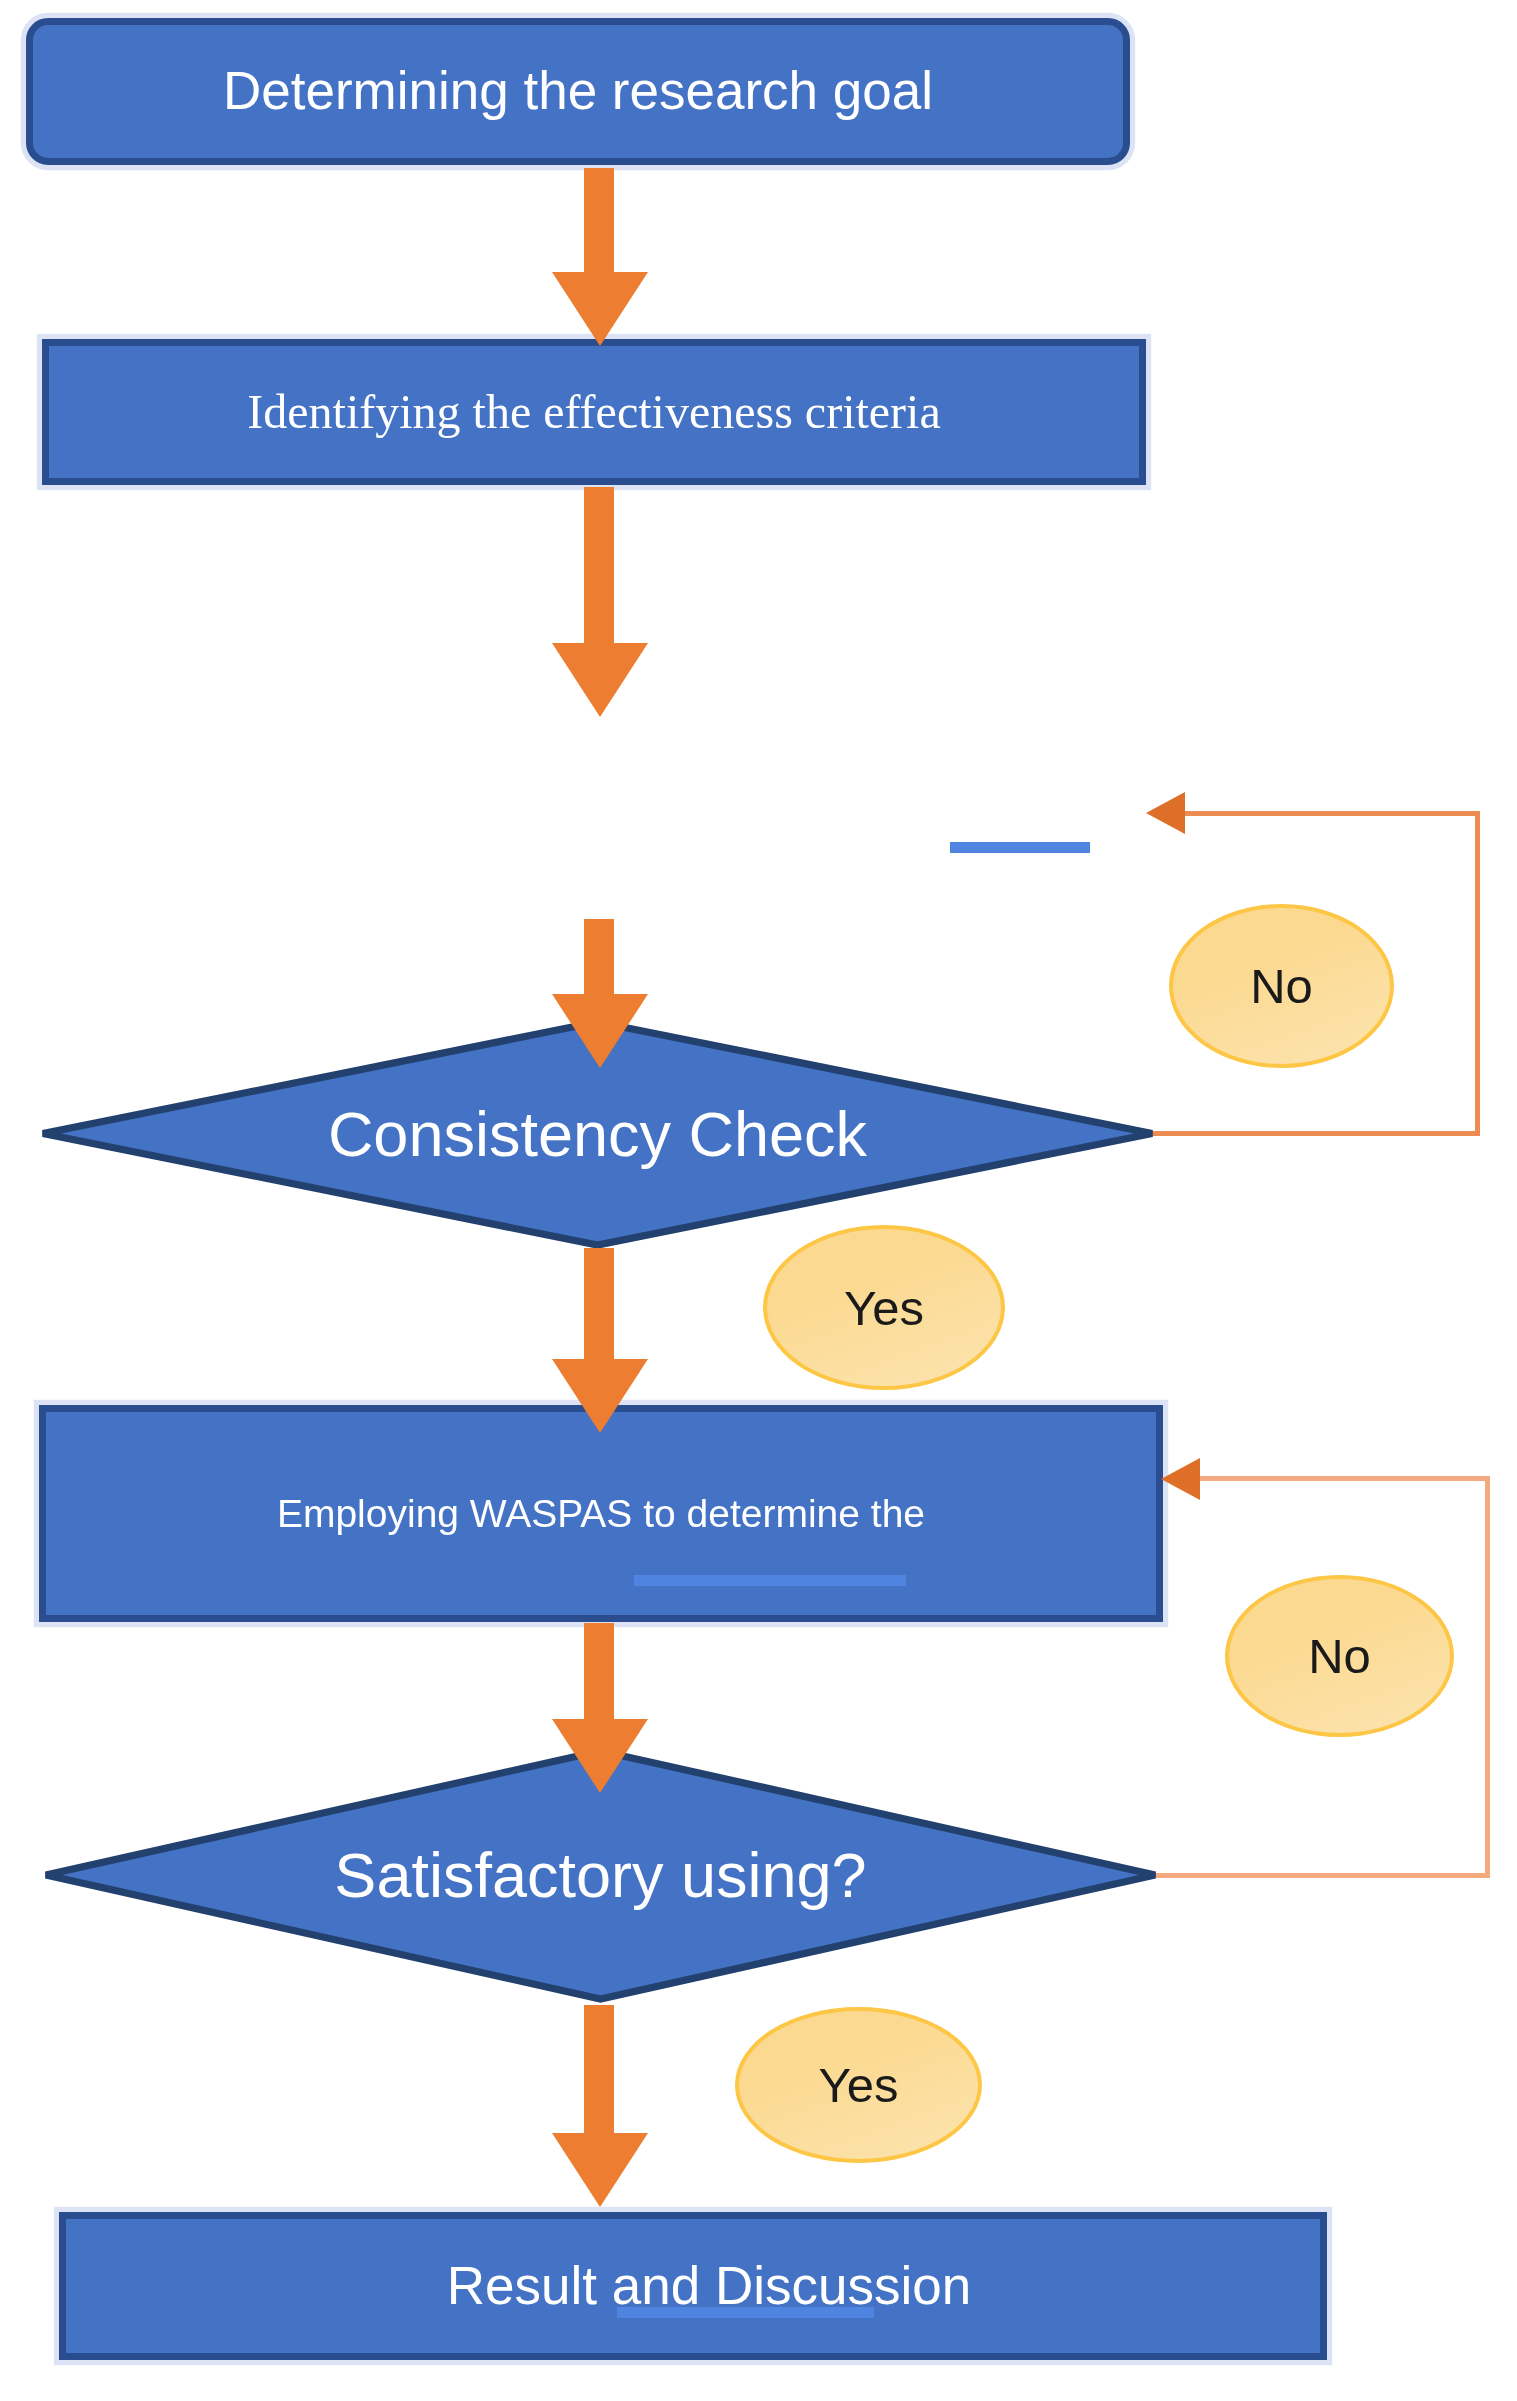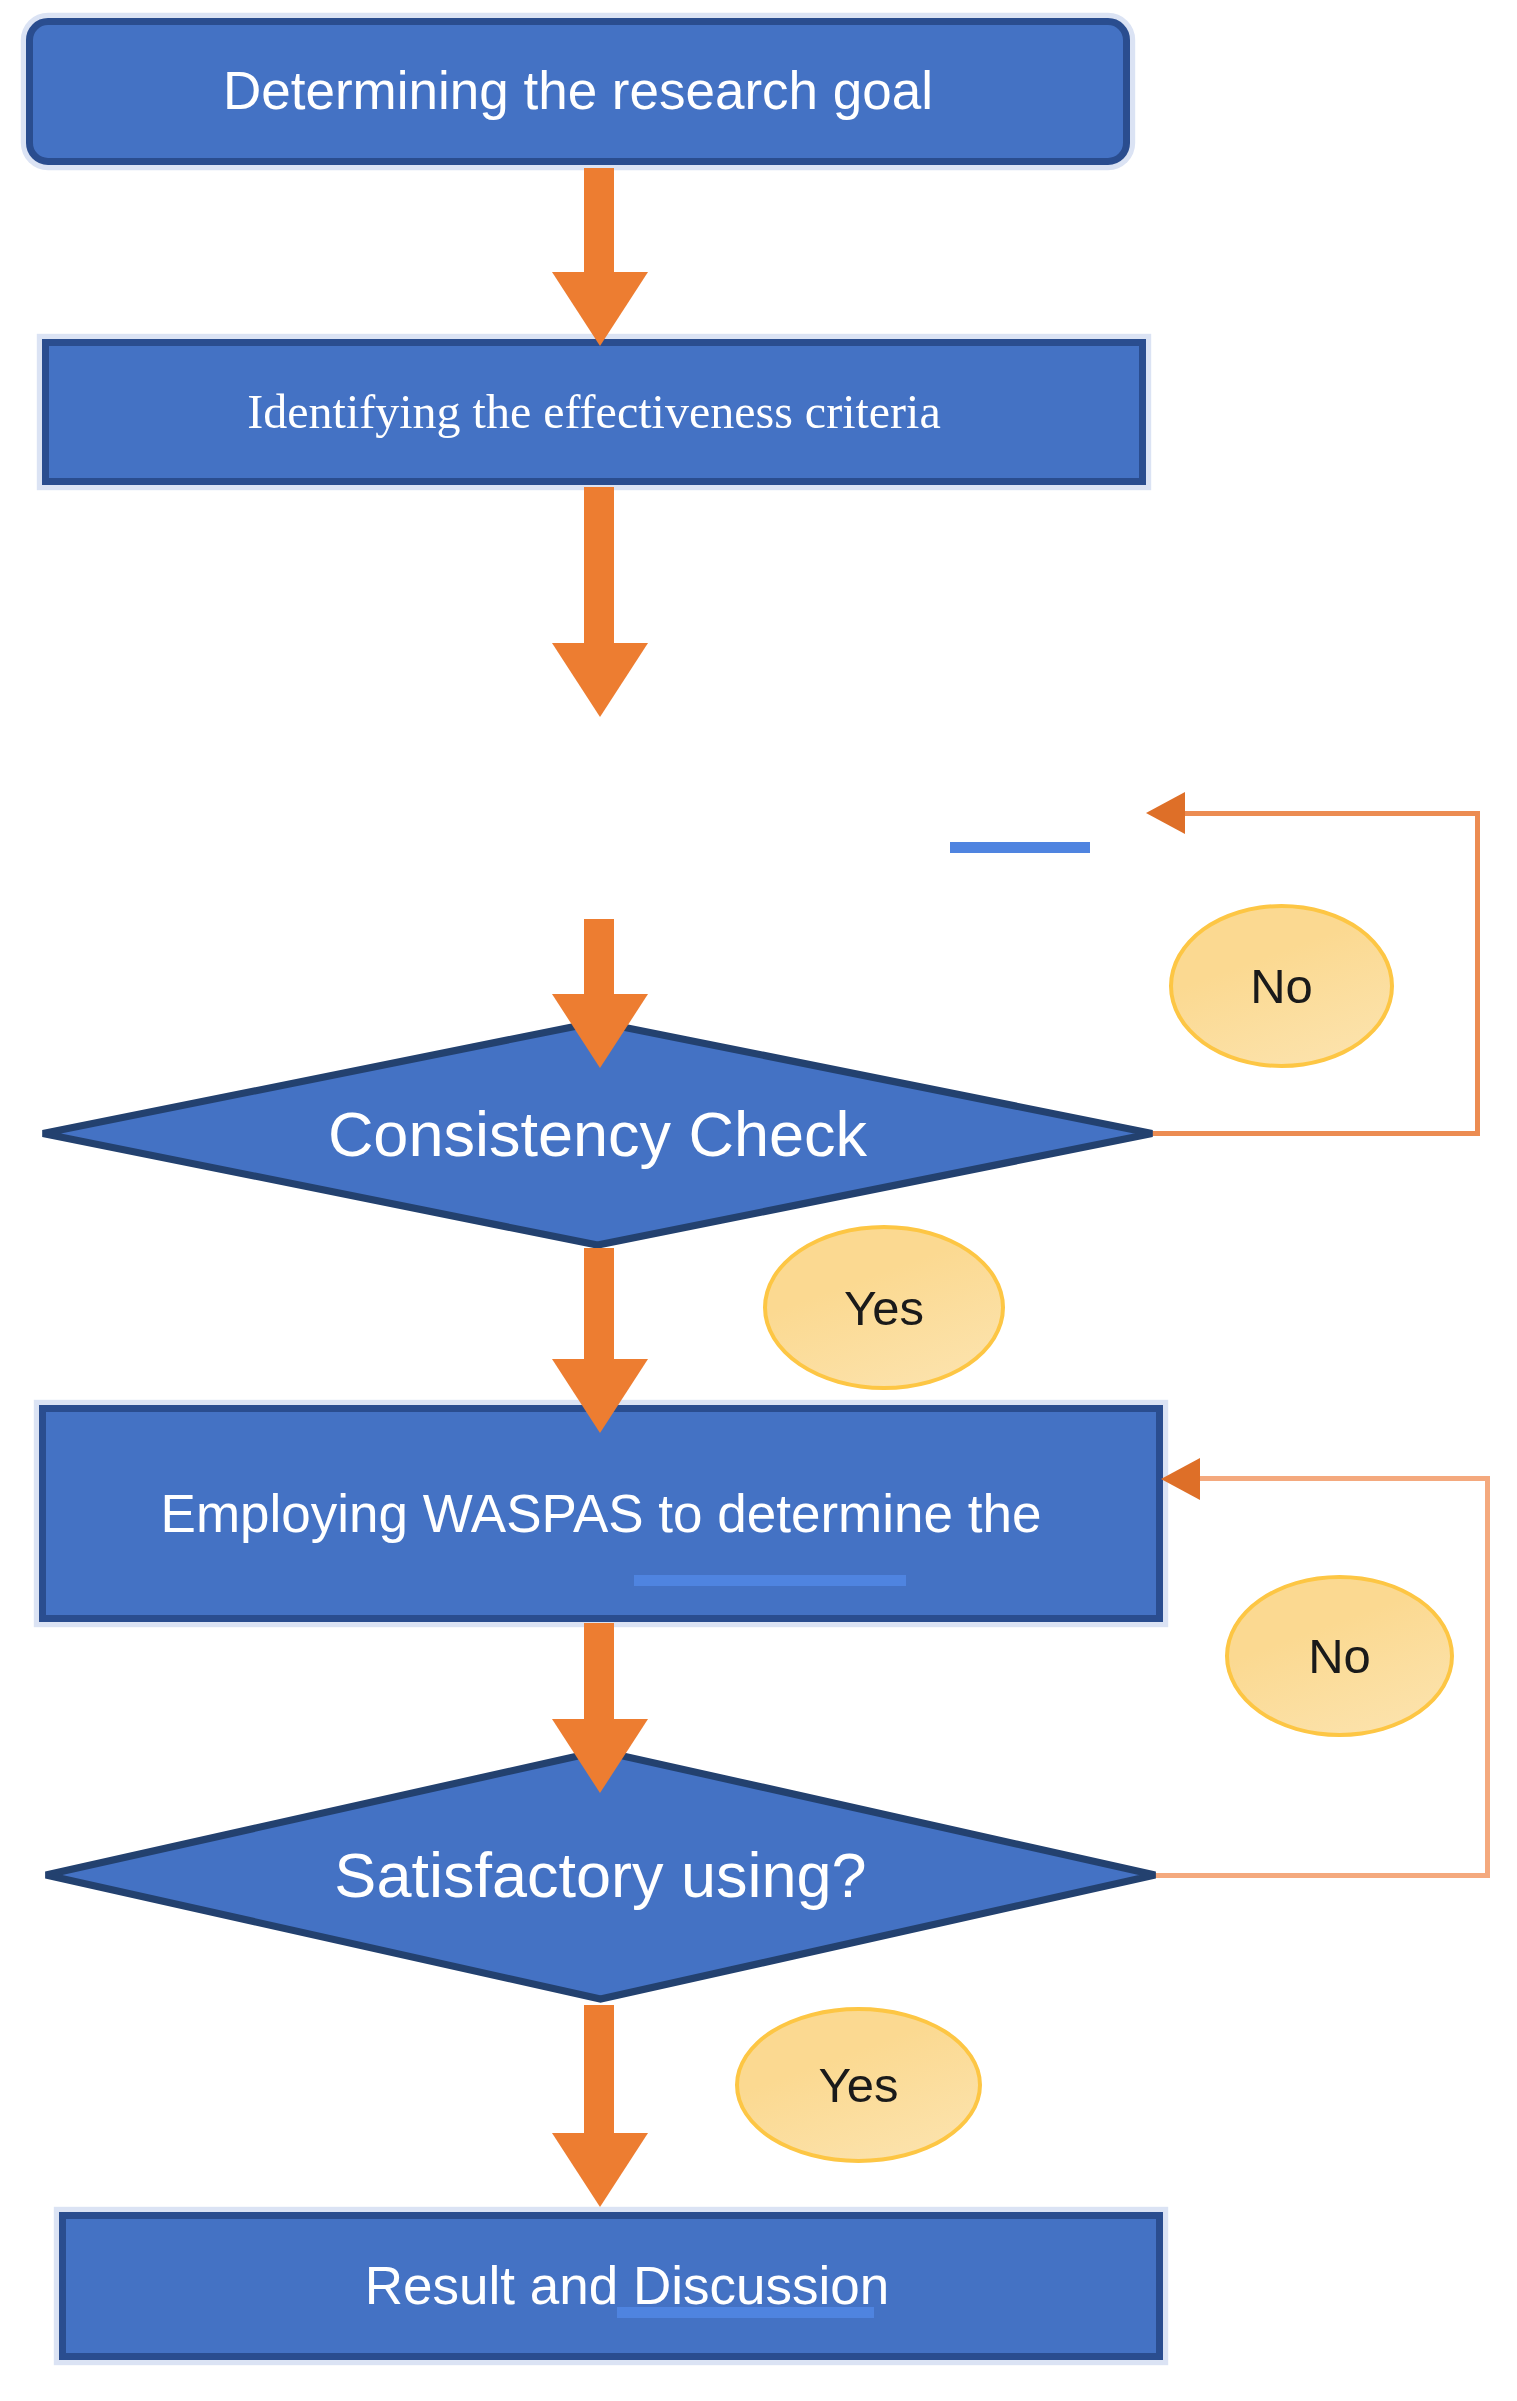--- a/index.html
+++ b/index.html
@@ -20,21 +20,21 @@
     border: 7.1px solid var(--node-border);
     box-shadow: 0 0 0 5.2px var(--node-halo);
     color: var(--node-text);
     display: flex; flex-direction: column;
     align-items: center; justify-content: center;
     text-align: center;
     z-index: 2;
   }
   .node .lbl { font-size: 53px; line-height: 1.15; }
   .node .lbl.serif { font-family: "Liberation Serif", serif; font-size: 48px; }
-  .node .lbl.wline { font-size: 53px; line-height: 77px; }
+  .node .lbl.wline { font-size: 39px; line-height: 77px; }
 
   
   .diamond-wrap { position: absolute; z-index: 2; }
   .diamond-wrap svg { position: absolute; left: 0; top: 0; width: 100%; height: 100%; }
   .diamond-wrap polygon { fill: var(--node-fill); stroke: var(--diamond-border); stroke-width: 11; }
   .diamond-label {
     position: absolute; inset: 0;
     display: flex; align-items: center; justify-content: center;
     color: var(--node-text); font-size: 63px; text-align: center;
   }
@@ -148,19 +148,19 @@
     <div class="diamond-label">Satisfactory using?</div>
   </div>
 
   <div class="ellipse" style="left:735px; top:2007px; width:247px; height:156px;">
     <span>Yes</span>
   </div>
 
   <div class="shaft" style="left:584px; top:2005px; height:130px;"></div>
   <div class="ahead-down" style="left:552px; top:2133px;"></div>
 
-  <div class="node" style="left:59px; top:2212px; width:1104px; height:148px;padding-left:32px;">
+  <div class="node" style="left:59px; top:2212px; width:1268px; height:148px;padding-left:32px;">
     <div class="lbl">Result and Discussion</div>
   </div>
   <div class="underline-bar" style="left:617px; top:2307px; width:257px;"></div>
 
 </div>
 
 
 </body></html>

